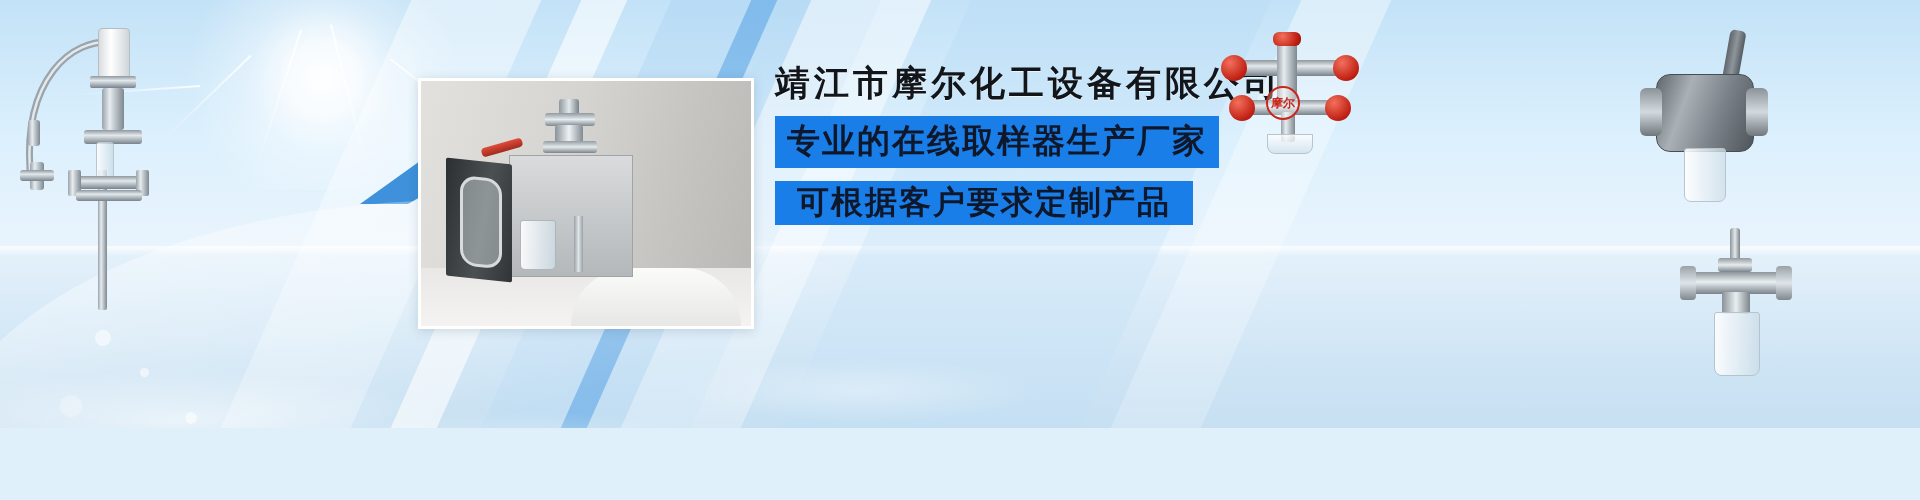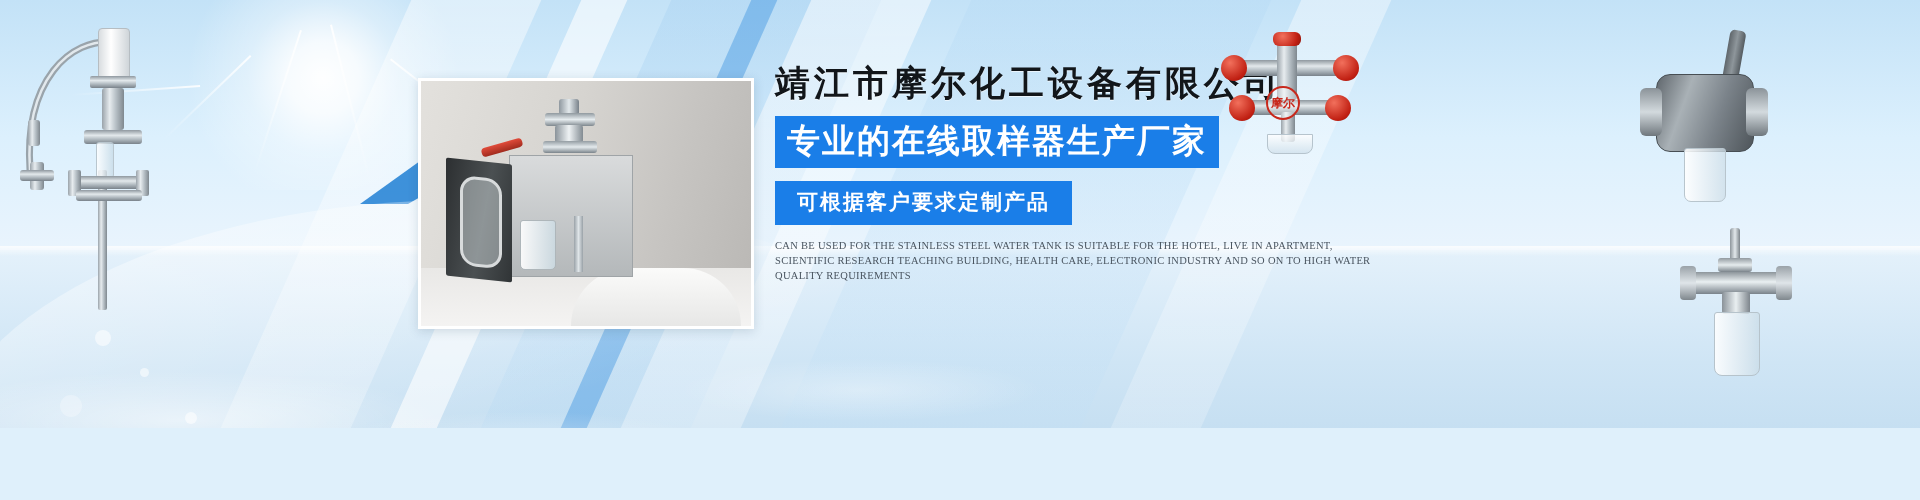--- a/index.html
+++ b/index.html
@@ -100,30 +100,30 @@
 
   
   .txt{position:absolute;left:775px;top:62px;width:620px;}
   .company{
     font-family:"Liberation Serif","DejaVu Serif",serif;
     font-size:35px;line-height:44px;letter-spacing:4px;color:#12161a;
     font-weight:700;white-space:nowrap;
     text-shadow:0 1px 0 rgba(255,255,255,.6);
   }
   .hl{
-    display:inline-block;background:#1a7ee8;color:#ffffff;
+    display:inline-block;background:#1a7ee8;color:#0f172a;
     font-weight:700;white-space:nowrap;
   }
   .hl-1{font-size:33px;line-height:42px;letter-spacing:2px;padding:4px 12px 6px;margin-top:10px;}
   .sub{
     font-size:24px;line-height:34px;letter-spacing:1px;color:#14181c;
     white-space:nowrap;margin-top:12px;font-weight:500;
     text-shadow:0 1px 0 rgba(255,255,255,.55);
   }
-  .hl-2{font-size:21px;line-height:34px;letter-spacing:2px;padding:4px 22px 6px;margin-top:13px;}
+  .hl-2{font-size:32px;line-height:34px;letter-spacing:2px;padding:4px 22px 6px;margin-top:13px;}
   .fine{
     margin-top:13px;width:600px;
     font-family:"Liberation Serif","DejaVu Serif",serif;
     font-size:10.5px;line-height:15px;letter-spacing:.3px;
     color:#4a5560;text-transform:uppercase;
   }
 
   
   .prod-cross{position:absolute;left:1215px;top:38px;width:160px;height:110px;}
   .red-hw{position:absolute;width:26px;height:26px;border-radius:50%;
@@ -232,21 +232,20 @@
       <div style="position:absolute;left:14px;top:26px;width:28px;height:18px;background:linear-gradient(90deg,#8a939a,#eef2f4,#828b92);border-radius:3px;"></div>
       <div style="position:absolute;left:2px;top:42px;width:54px;height:12px;background:linear-gradient(180deg,#949da3,#e4eaed,#7b848b);border-radius:3px;"></div>
     </div>
     <div class="ph-red"></div>
   </div>
 
   <div class="txt">
     <div class="company">靖江市摩尔化工设备有限公司</div>
     <div><span class="hl hl-1">专业的在线取样器生产厂家</span></div>
     <div><span class="hl hl-2">可根据客户要求定制产品</span></div>
-    <div class="fine">CAN BE USED FOR THE STAINLESS STEEL WATER TANK IS SUITABLE FOR THE HOTEL, LIVE IN APARTMENT, SCIENTIFIC RESEARCH TEACHING BUILDING, HEALTH CARE, ELECTRONIC INDUSTRY AND SO ON TO HIGH WATER QUALITY REQUIREMENTS</div>
   </div>
 
   <div class="prod-cross">
 
     <div class="metal-h" style="position:absolute;left:22px;top:22px;width:104px;height:16px;border-radius:3px;"></div>
     <div class="metal-v" style="position:absolute;left:62px;top:4px;width:20px;height:58px;border-radius:3px;"></div>
     <div class="red-hw" style="left:6px;top:17px;"></div>
     <div class="red-hw" style="left:118px;top:17px;"></div>
     <div class="red-hw" style="left:58px;top:-6px;width:28px;height:14px;border-radius:6px;"></div>
 

